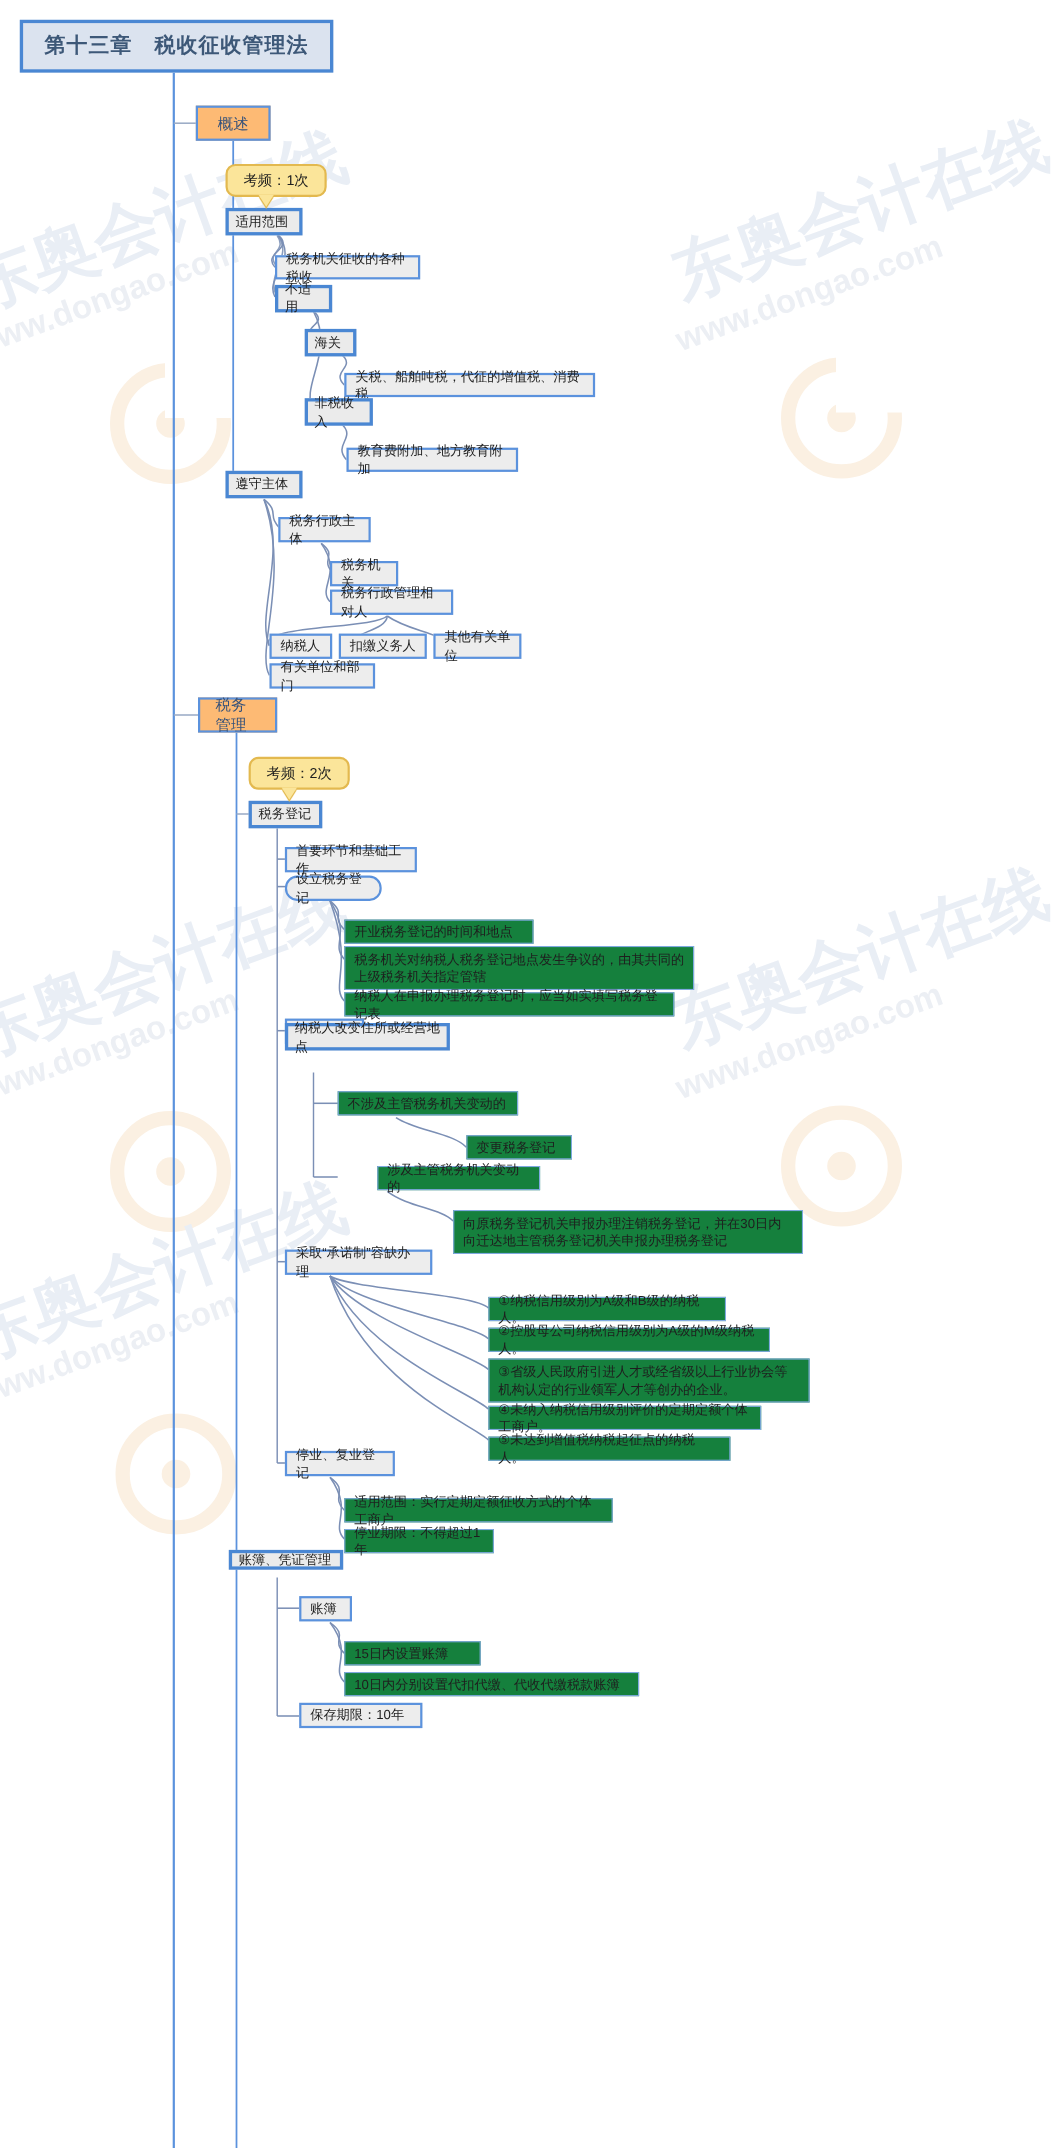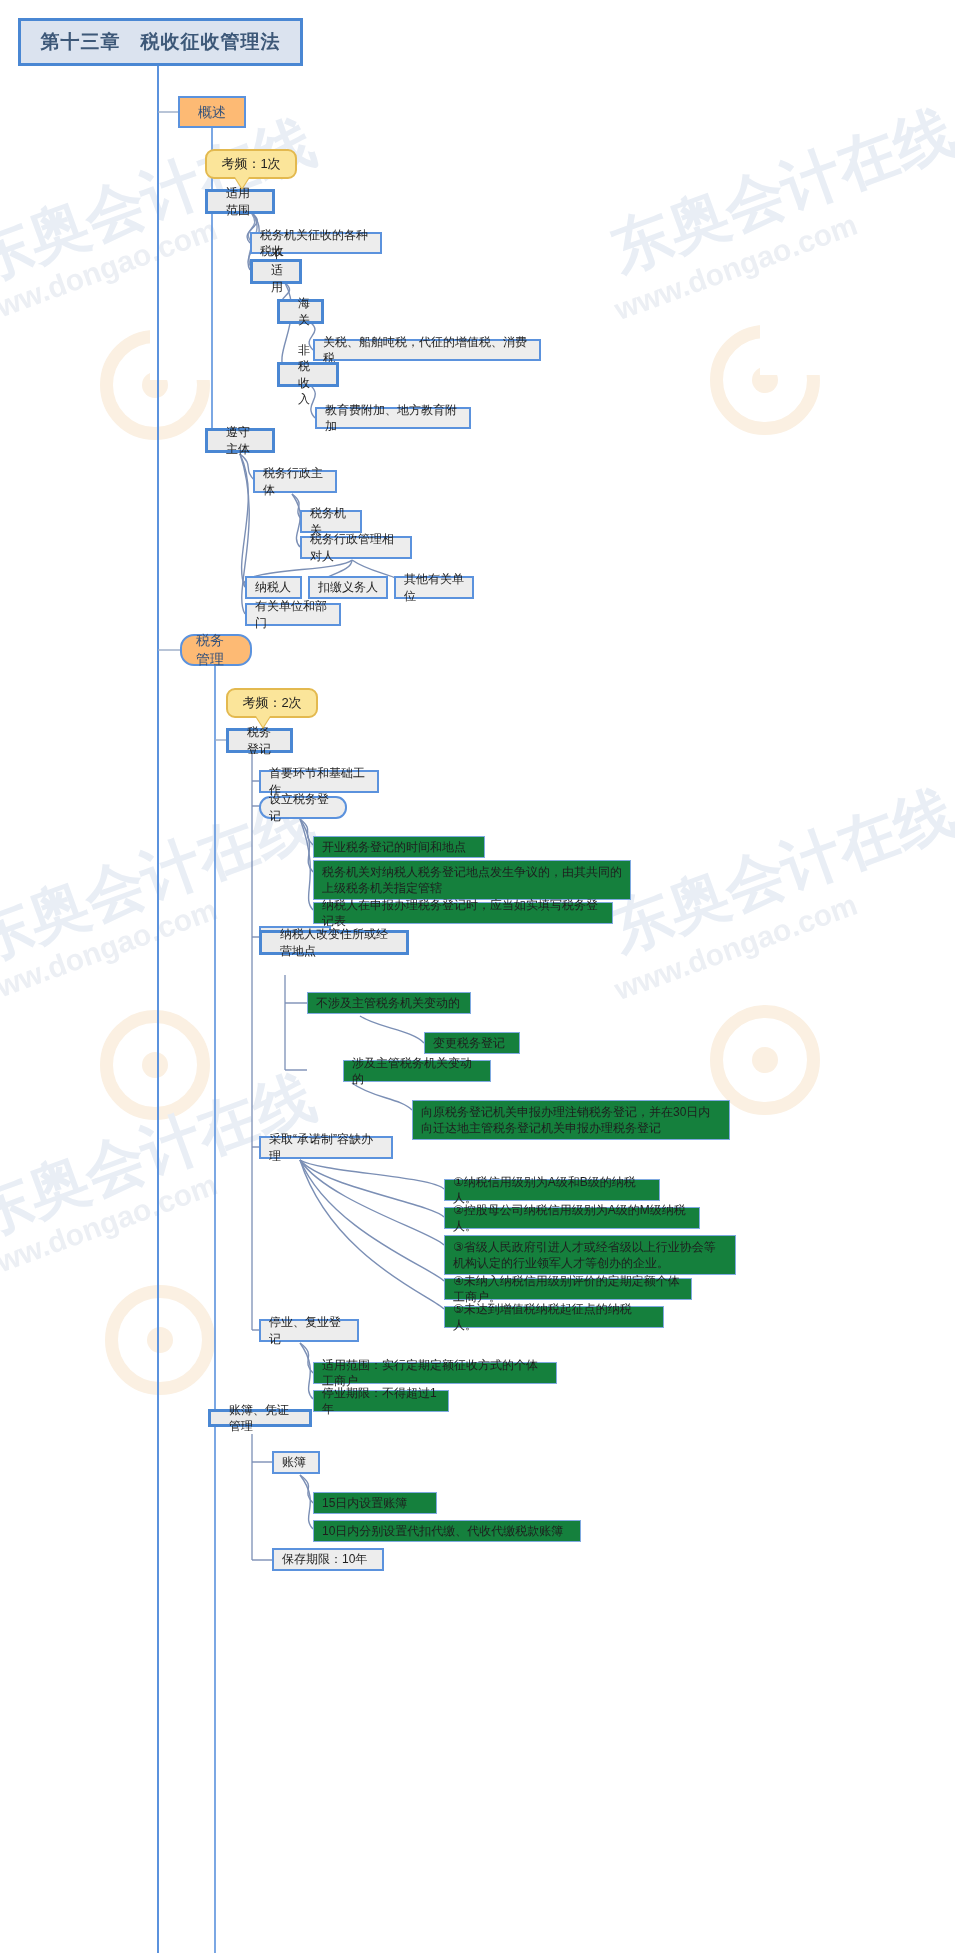--- a/index.html
+++ b/index.html
@@ -99,21 +99,21 @@
     padding: 5px 14px;
     justify-content: center;
   }
 
   
   .lv2 {
     background: #ebebeb;
     border: 3px solid #4a87d3;
     color: #1e1e1e;
     font-size: 12px;
-    padding: 3px 18px;
+    padding: 3px 6px;
   }
 
   
   .lv3 {
     background: #ededed;
     border: 2px solid #5b92dd;
     color: #1e1e1e;
     font-size: 12px;
     padding: 3px 8px;
   }
@@ -287,21 +287,21 @@
   <div class="node lv3" style="left:300px; top:536px; width:112px; height:23px;">税务行政管理相对人</div>
 
   <div class="node lv3" style="left:245px; top:576px; width:57px; height:23px;">纳税人</div>
 
   <div class="node lv3" style="left:308px; top:576px; width:80px; height:23px;">扣缴义务人</div>
 
   <div class="node lv3" style="left:394px; top:576px; width:80px; height:23px;">其他有关单位</div>
 
   <div class="node lv3" style="left:245px; top:603px; width:96px; height:23px;">有关单位和部门</div>
 
-  <div class="node lv1" style="left:180px; top:634px; width:72px; height:32px;border-radius:14px;">税务管理</div>
+  <div class="node lv1" style="left:180px; top:634px; width:72px; height:32px;">税务管理</div>
 
   <div class="callout" style="left:226px; top:688px; width:92px; height:30px;">考频：2次</div>
 
   <div class="node lv2" style="left:226px; top:728px; width:67px; height:25px;">税务登记</div>
 
   <div class="node lv3" style="left:259px; top:770px; width:120px; height:23px;">首要环节和基础工作</div>
 
   <div class="node lv3" style="left:259px; top:796px; width:88px; height:23px;border-radius:11px;">设立税务登记</div>
 
   <div class="node lv4" style="left:313px; top:836px; width:172px; height:22px;">开业税务登记的时间和地点</div>

